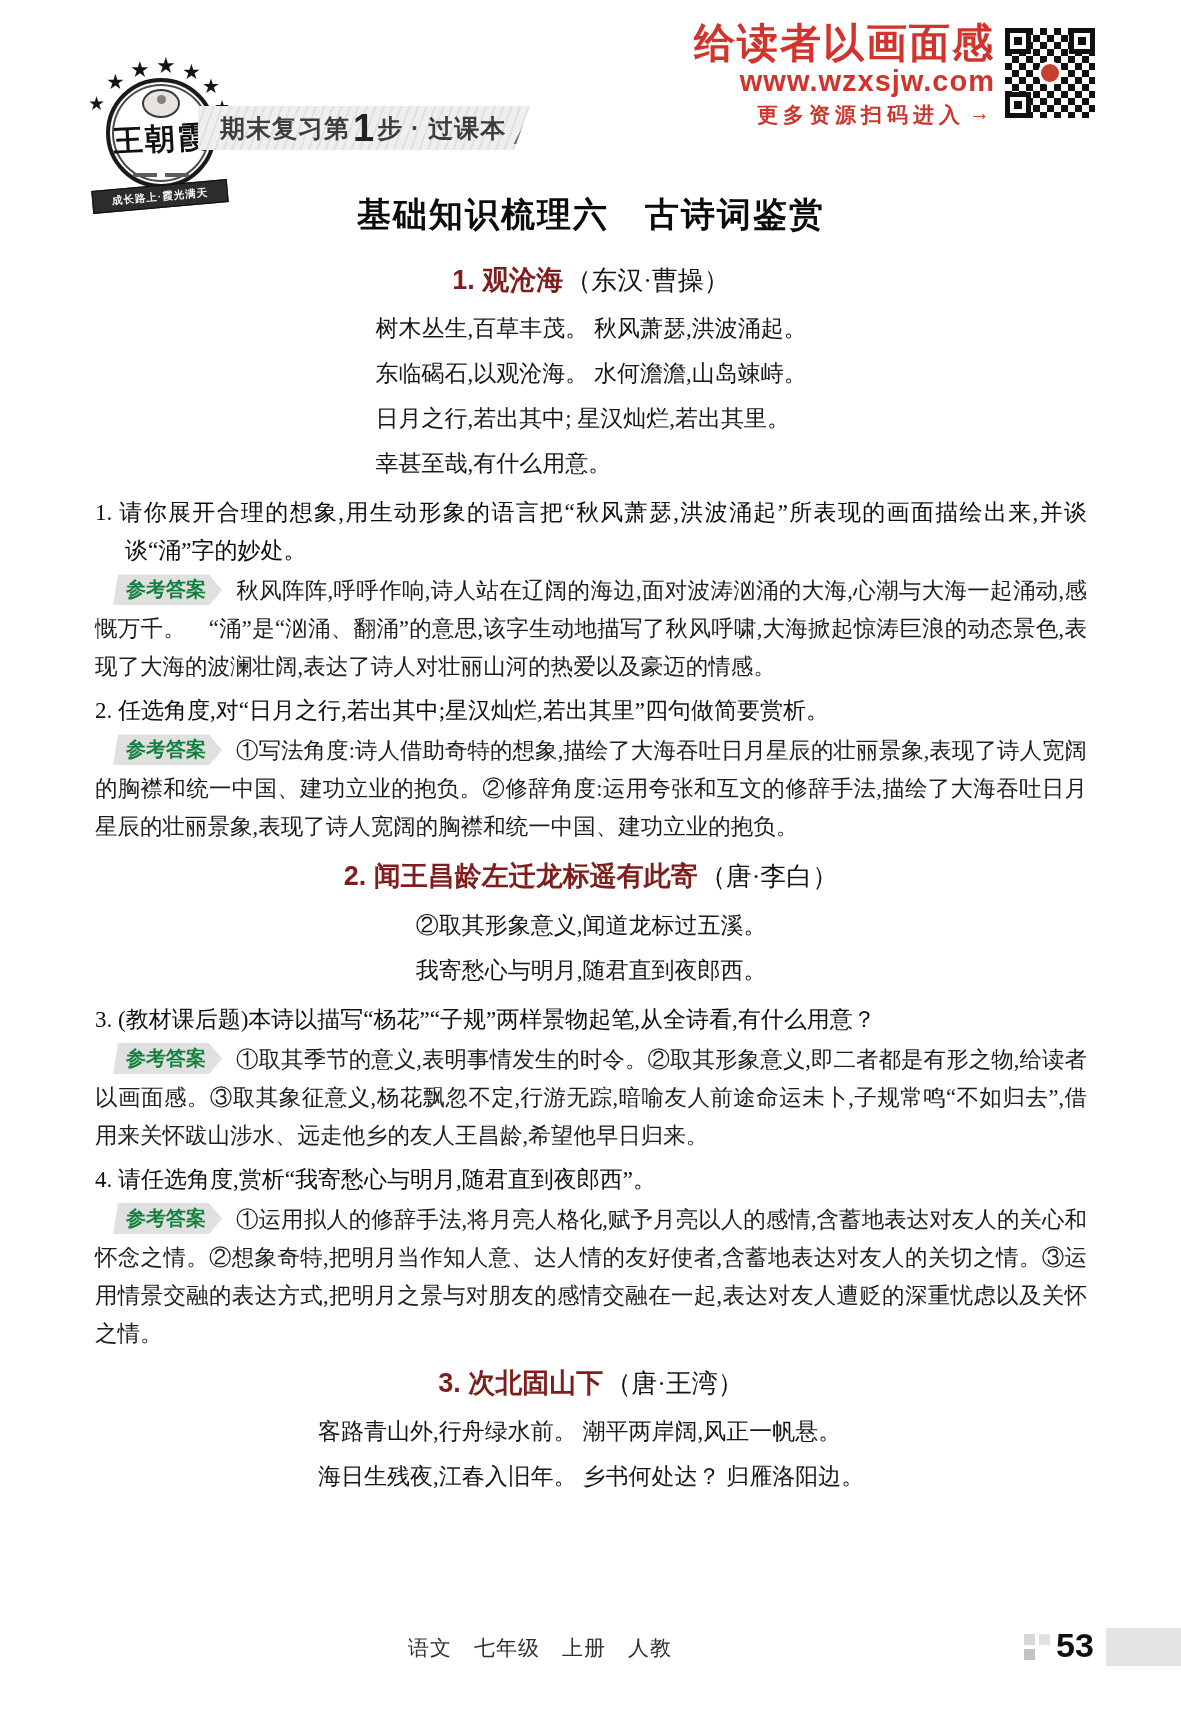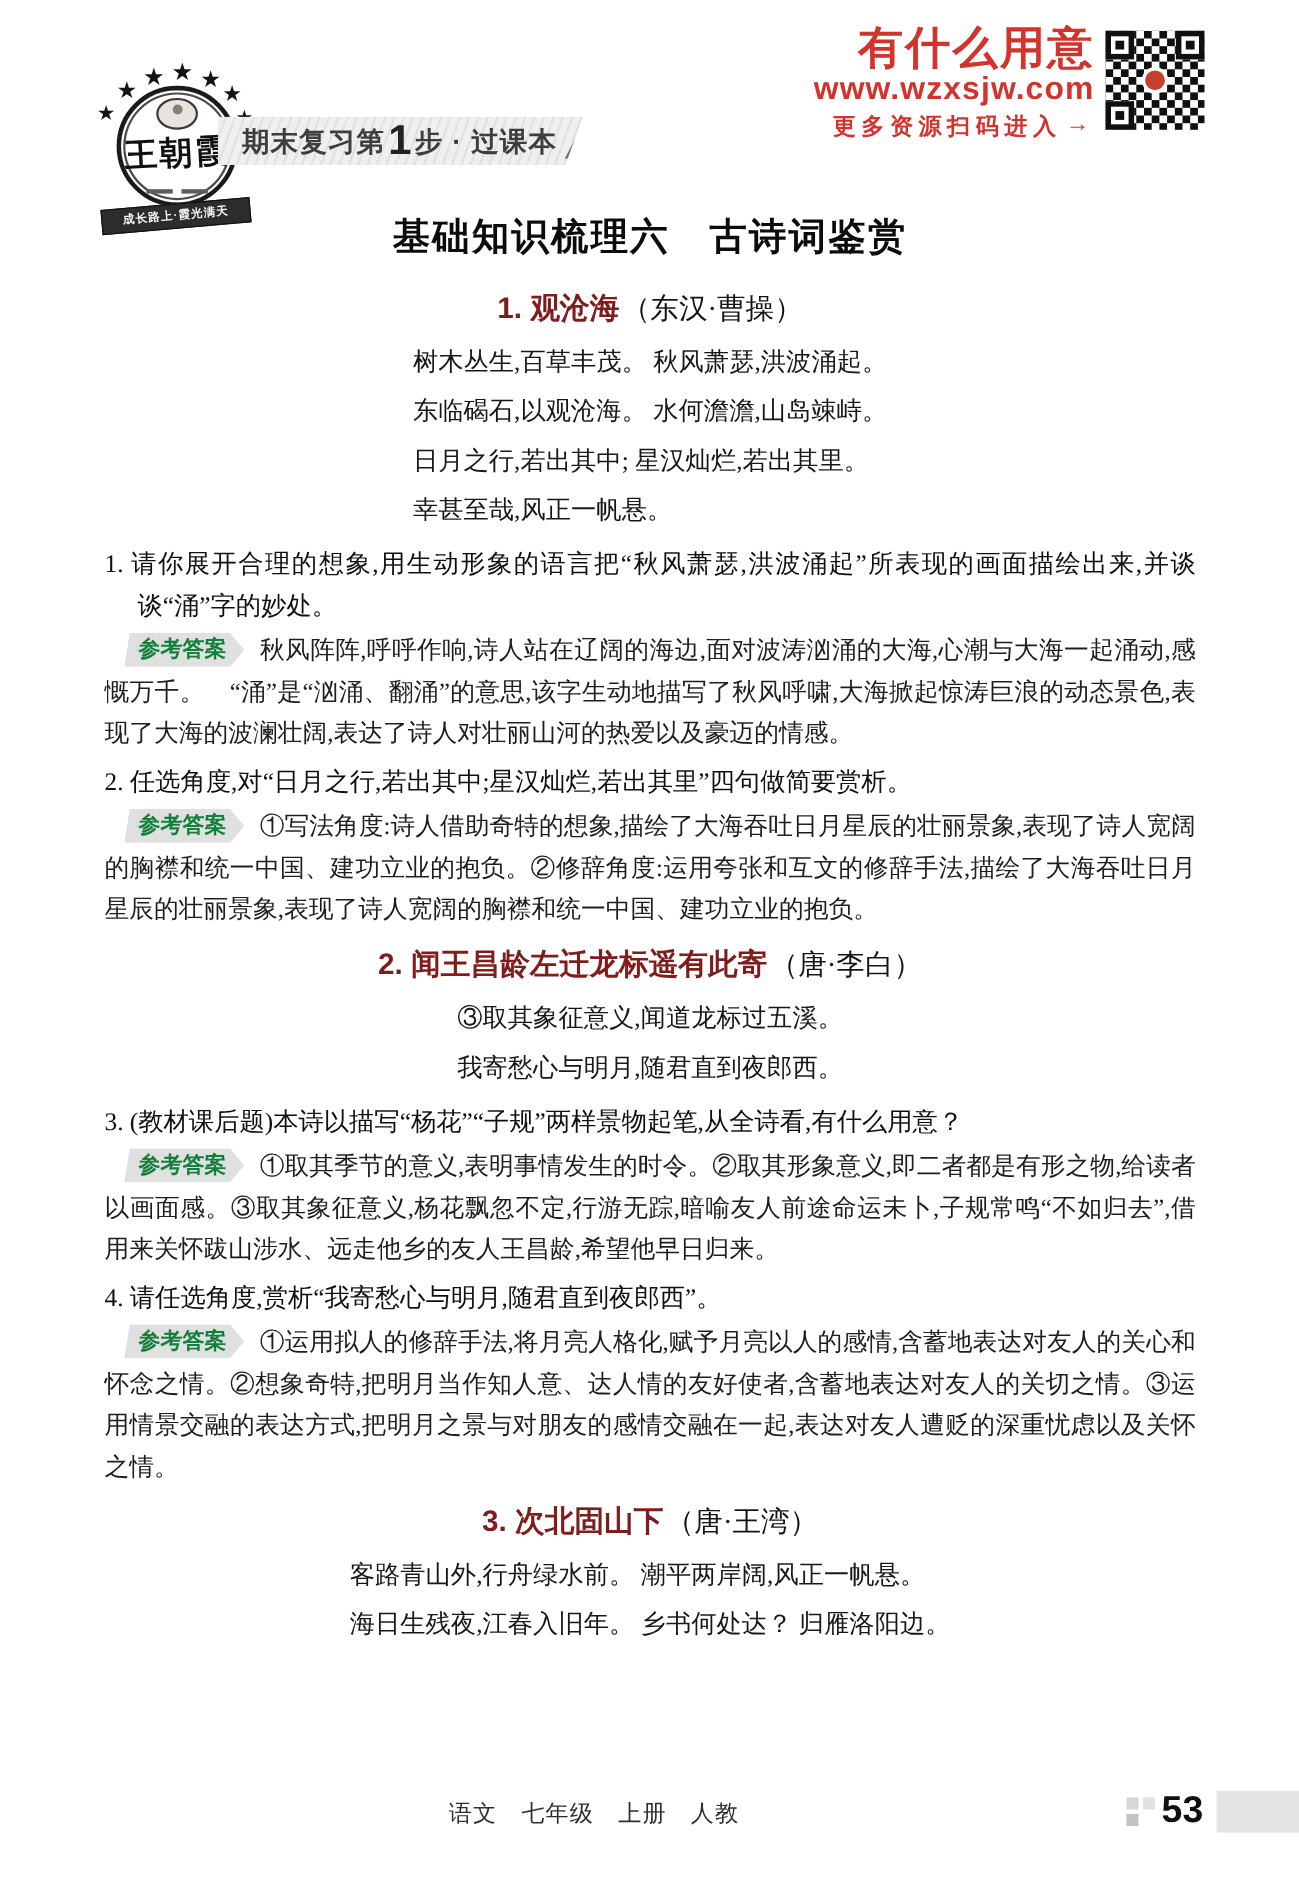--- a/index.html
+++ b/index.html
@@ -106,21 +106,21 @@
     <span class="b-pre">期末复习第</span>
     <span class="b-num">1</span>
     <span class="b-suf">步 · 过课本</span>
     <span class="b-slashes">
         <i></i>
         <i></i>
       </span>
   </div>
 
   <div class="brand">
-    <div class="brand-name">有什么用意</div>
+    <div class="brand-name">给读者以画面感</div>
     <div class="brand-url">www.wzxsjw.com</div>
     <div class="brand-tag">
       <span>更多资源扫码进入</span>
       <span>→</span>
     </div>
   </div>
 
   <div class="qr">
     <i class="f f1"></i>
     <i class="f f2"></i>
@@ -132,38 +132,38 @@
     <h1 class="page-title">基础知识梳理六　古诗词鉴赏</h1>
 
     <section>
       <h2 class="sec-h">
         <span class="sec-title">1. 观沧海</span><span class="sec-author">（东汉·曹操）</span>
       </h2>
       <div class="poem"><div class="poem-inner">
         <div class="poem-line">树木丛生,百草丰茂。 秋风萧瑟,洪波涌起。</div>
         <div class="poem-line">东临碣石,以观沧海。 水何澹澹,山岛竦峙。</div>
         <div class="poem-line">日月之行,若出其中; 星汉灿烂,若出其里。</div>
-        <div class="poem-line">幸甚至哉,风正一帆悬。</div>
+        <div class="poem-line">幸甚至哉,有什么用意。</div>
       </div></div>
       <p class="question">1. 请你展开合理的想象,用生动形象的语言把“秋风萧瑟,洪波涌起”所表现的画面描绘出来,并谈谈“涌”字的妙处。</p>
       <div class="answer">
         <span class="badge">参考答案</span><span class="answer-text">秋风阵阵,呼呼作响,诗人站在辽阔的海边,面对波涛汹涌的大海,心潮与大海一起涌动,感慨万千。　“涌”是“汹涌、翻涌”的意思,该字生动地描写了秋风呼啸,大海掀起惊涛巨浪的动态景色,表现了大海的波澜壮阔,表达了诗人对壮丽山河的热爱以及豪迈的情感。</span>
       </div>
       <p class="question">2. 任选角度,对“日月之行,若出其中;星汉灿烂,若出其里”四句做简要赏析。</p>
       <div class="answer">
         <span class="badge">参考答案</span><span class="answer-text">①写法角度:诗人借助奇特的想象,描绘了大海吞吐日月星辰的壮丽景象,表现了诗人宽阔的胸襟和统一中国、建功立业的抱负。②修辞角度:运用夸张和互文的修辞手法,描绘了大海吞吐日月星辰的壮丽景象,表现了诗人宽阔的胸襟和统一中国、建功立业的抱负。</span>
       </div>
     </section>
 
     <section>
       <h2 class="sec-h">
         <span class="sec-title">2. 闻王昌龄左迁龙标遥有此寄</span><span class="sec-author">（唐·李白）</span>
       </h2>
       <div class="poem"><div class="poem-inner">
-        <div class="poem-line">③取其象征意义,闻道龙标过五溪。</div>
+        <div class="poem-line">②取其形象意义,闻道龙标过五溪。</div>
         <div class="poem-line">我寄愁心与明月,随君直到夜郎西。</div>
       </div></div>
       <p class="question">3. (教材课后题)本诗以描写“杨花”“子规”两样景物起笔,从全诗看,有什么用意？</p>
       <div class="answer">
         <span class="badge">参考答案</span><span class="answer-text">①取其季节的意义,表明事情发生的时令。②取其形象意义,即二者都是有形之物,给读者以画面感。③取其象征意义,杨花飘忽不定,行游无踪,暗喻友人前途命运未卜,子规常鸣“不如归去”,借用来关怀跋山涉水、远走他乡的友人王昌龄,希望他早日归来。</span>
       </div>
       <p class="question">4. 请任选角度,赏析“我寄愁心与明月,随君直到夜郎西”。</p>
       <div class="answer">
         <span class="badge">参考答案</span><span class="answer-text">①运用拟人的修辞手法,将月亮人格化,赋予月亮以人的感情,含蓄地表达对友人的关心和怀念之情。②想象奇特,把明月当作知人意、达人情的友好使者,含蓄地表达对友人的关切之情。③运用情景交融的表达方式,把明月之景与对朋友的感情交融在一起,表达对友人遭贬的深重忧虑以及关怀之情。</span>
       </div>

